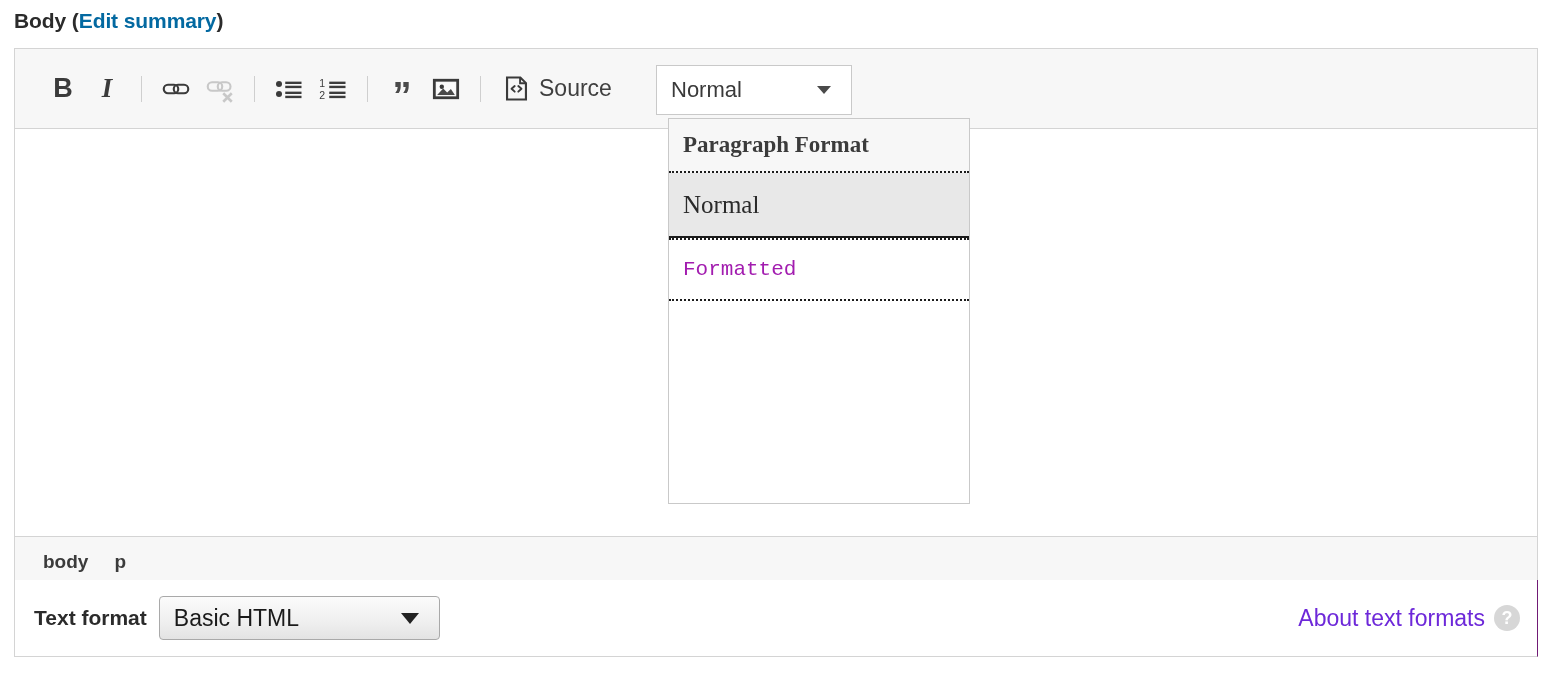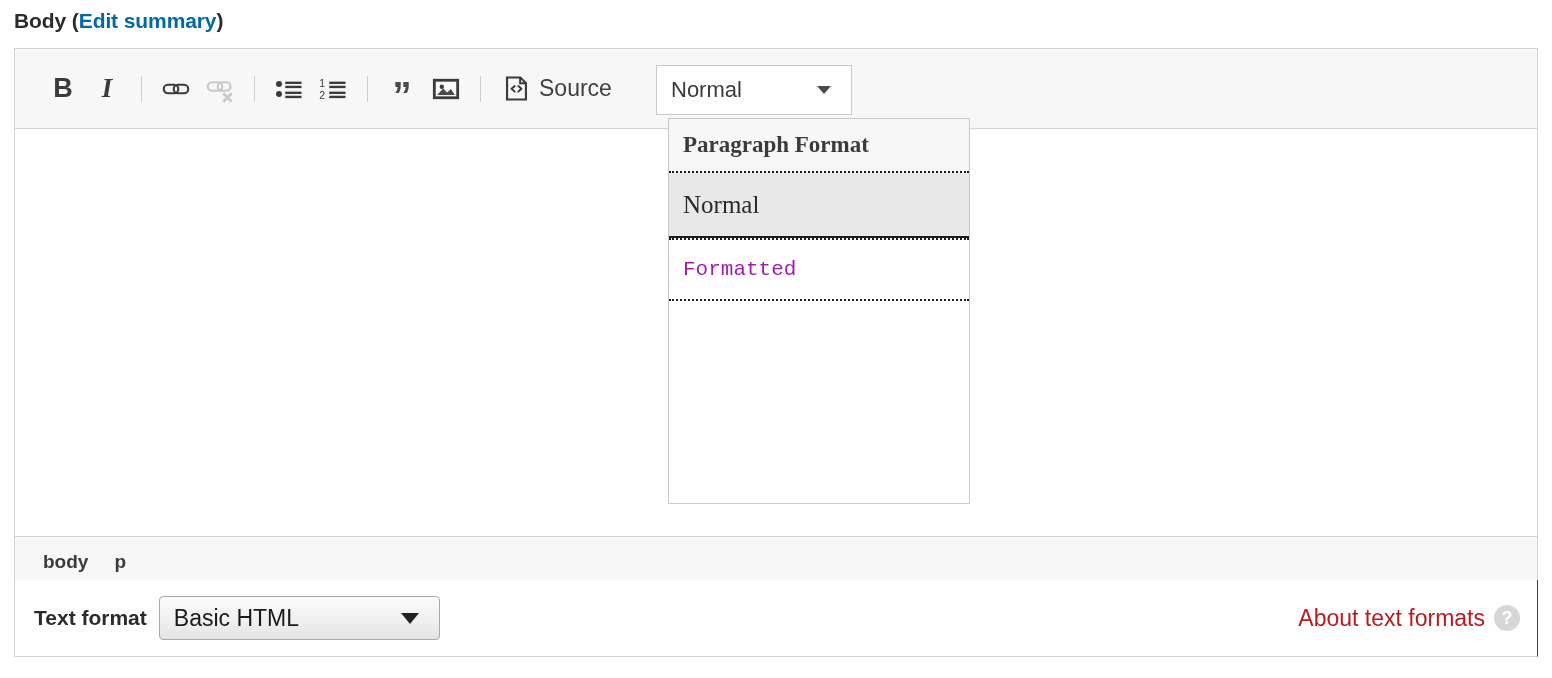--- a/index.html
+++ b/index.html
@@ -279,21 +279,21 @@
   }
   #about-wrap {
     margin-left: auto;
     margin-right: 17px;
     display: flex;
     align-items: center;
     gap: 9px;
   }
   #about-link {
     font-size: 23px;
-    color: #b91c1c;
+    color: #6d28d9;
     text-decoration: none;
     cursor: pointer;
   }
   #help-icon {
     width: 26px;
     height: 26px;
     border-radius: 50%;
     background: #d7d7d7;
     color: #ffffff;
     font-size: 18px;

